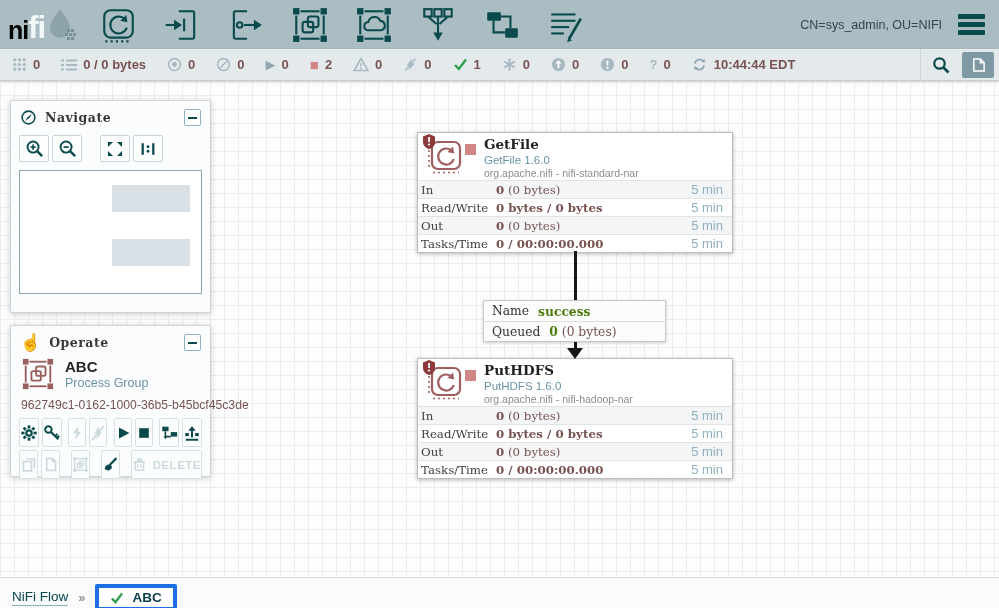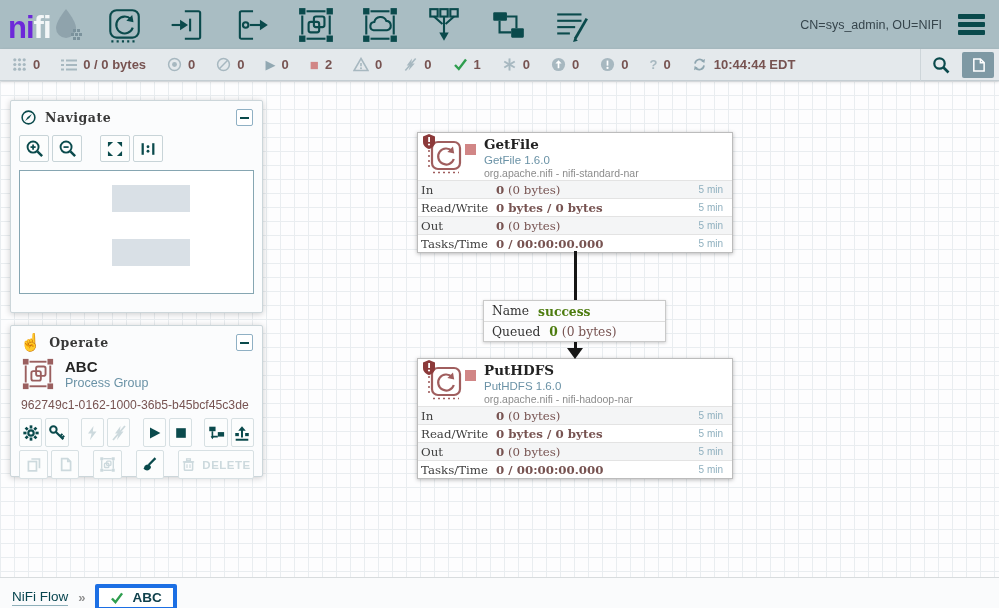--- a/index.html
+++ b/index.html
@@ -3,21 +3,21 @@
 <meta charset="utf-8">
 <style>
   * { box-sizing: border-box; margin: 0; padding: 0; }
   html,body { width: 999px; height: 608px; overflow: hidden; }
   body { font-family: "Liberation Sans", sans-serif; background: #fff; }
   .app { position: relative; width: 999px; height: 608px; }
 
   
   .header { height: 49px; background: #a9bdc3; display: flex; align-items: center; padding: 0 12px 0 8px; }
   .logo { display: flex; align-items: flex-end; margin-right: 22px; }
-  .logo .ni { font-size: 31px; font-weight: bold; color: #6d28d9; letter-spacing: -1px; line-height: 1; }
+  .logo .ni { font-size: 25px; font-weight: bold; color: #000000; letter-spacing: -1px; line-height: 1; }
   .logo .fi { font-size: 31px; font-weight: bold; color: #f4f7f8; letter-spacing: -1px; line-height: 1; }
   .logo svg { margin-left: 2px; }
   .toolbar { display: flex; align-items: center; gap: 26px; }
   .tb-ic { width: 38px; height: 38px; color: #0a4a4c; cursor: grab; }
   .tb-ic svg { width: 38px; height: 38px; stroke: #0a4a4c; fill: none; stroke-width: 2; }
   .hdr-right { margin-left: auto; display: flex; align-items: center; gap: 14px; }
   .user-id { font-size: 12.5px; color: #36454c; }
   .hamburger { display: flex; flex-direction: column; gap: 3.5px; cursor: pointer; padding: 2px; }
   .hamburger div { width: 27px; height: 4.5px; background: #0a4a4c; border-radius: 1px; }
 
@@ -35,21 +35,21 @@
   .search-btn { width: 40px; height: 32px; display: flex; align-items: center; justify-content: center; border-left: 1px solid #cdd5d9; cursor: pointer; }
   .panel-btn { width: 32px; height: 26px; background: #7e99a4; border-radius: 2px; margin: 0 5px 0 2px; display: flex; align-items: center; justify-content: center; cursor: pointer; }
 
   
   .canvas { position: relative; height: 496px; background-color: #fdfdfe;
     background-image: linear-gradient(to right, #e9edf0 1px, transparent 1px),
                       linear-gradient(to bottom, #e9edf0 1px, transparent 1px);
     background-size: 14px 14px; overflow: hidden; }
 
   
-  .panel { position: absolute; width: 253px; background: #fbfcfd; border: 1px solid #ccd6da; border-radius: 2px; box-shadow: 0 1px 6px rgba(0,0,0,.2); }
+  .panel { position: absolute; width: 201px; background: #fbfcfd; border: 1px solid #ccd6da; border-radius: 2px; box-shadow: 0 1px 6px rgba(0,0,0,.2); }
   .panel-head { display: flex; align-items: center; gap: 8px; padding: 8px 9px 6px 9px; }
   .panel-title { font-family: "DejaVu Serif", serif; font-size: 12.5px; font-weight: bold; color: #383838; letter-spacing: .5px; }
   .collapse-btn { margin-left: auto; width: 17px; height: 17px; background: #fff; border: 1px solid #8fb0c4; border-radius: 2px; display: flex; align-items: center; justify-content: center; cursor: pointer; }
   .collapse-btn div { width: 9px; height: 2px; background: #0a4a4c; }
   .hand-glyph { font-size: 17px; color: #0a4a4c; line-height: 1; }
 
   .nav-btn-row { display: flex; gap: 3px; padding: 3px 8px 4px 8px; }
   .nav-btn { width: 30px; height: 27px; background: #fcfdfd; border: 1px solid #c8d4d8; border-radius: 2px; display: flex; align-items: center; justify-content: center; cursor: pointer; }
   .nav-gap { width: 12px; }
   .birdseye { margin: 4px 8px 12px 8px; height: 124px; background: #fff; border: 1px solid #86a6b2; position: relative; cursor: move; }
@@ -75,21 +75,21 @@
   .run-square { position: absolute; left: 47px; top: 11px; width: 11px; height: 11px; background: #d18686; }
   .proc-titles { position: absolute; left: 66px; top: 4px; }
   .proc-name { font-family: "DejaVu Serif", serif; font-size: 13.5px; font-weight: bold; color: #222; line-height: 1.15; }
   .proc-ver { font-size: 11.5px; color: #6a92a6; line-height: 1.25; }
   .proc-bundle { font-size: 10.5px; color: #8c8c8c; line-height: 1.3; }
   .proc-row { height: 18px; border-top: 1px solid #e3e3e3; display: flex; align-items: center; font-size: 11.8px; }
   .proc-row.alt { background: #f4f5f6; }
   .pr-label { font-family: "DejaVu Serif", serif; color: #404040; width: 78px; padding-left: 3px; }
   .pr-strong { font-family: "DejaVu Serif", serif; color: #775351; font-weight: bold; }
   .pr-rest { font-family: "DejaVu Serif", serif; color: #775351; white-space: pre; }
-  .pr-time { margin-left: auto; padding-right: 9px; color: #8fb0bf; font-size: 10px; }
+  .pr-time { margin-left: auto; padding-right: 9px; color: #8fb0bf; font-size: 13px; }
 
   
   .conn-line { position: absolute; left: 574px; top: 170px; width: 2.5px; height: 98px; background: #161616; z-index: 1; }
   .conn-arrow { position: absolute; left: 567px; top: 267px; width: 0; height: 0; border-left: 8px solid transparent; border-right: 8px solid transparent; border-top: 11px solid #161616; z-index: 1; }
   .conn-label { position: absolute; left: 483px; top: 219px; width: 183px; background: #fcfcfd; border: 1px solid #c9c9c9; box-shadow: 0 1px 3px rgba(0,0,0,.2); z-index: 2; cursor: pointer; }
   .cl-row { height: 20px; display: flex; align-items: center; gap: 9px; padding-left: 8px; font-size: 12.3px; font-family: "DejaVu Serif", serif; }
   .cl-row + .cl-row { border-top: 1px solid #ddd; }
   .cl-key { color: #333; }
   .cl-val { color: #4d7c0f; font-weight: bold; }
   .cl-rest { color: #775351; white-space: pre; }

